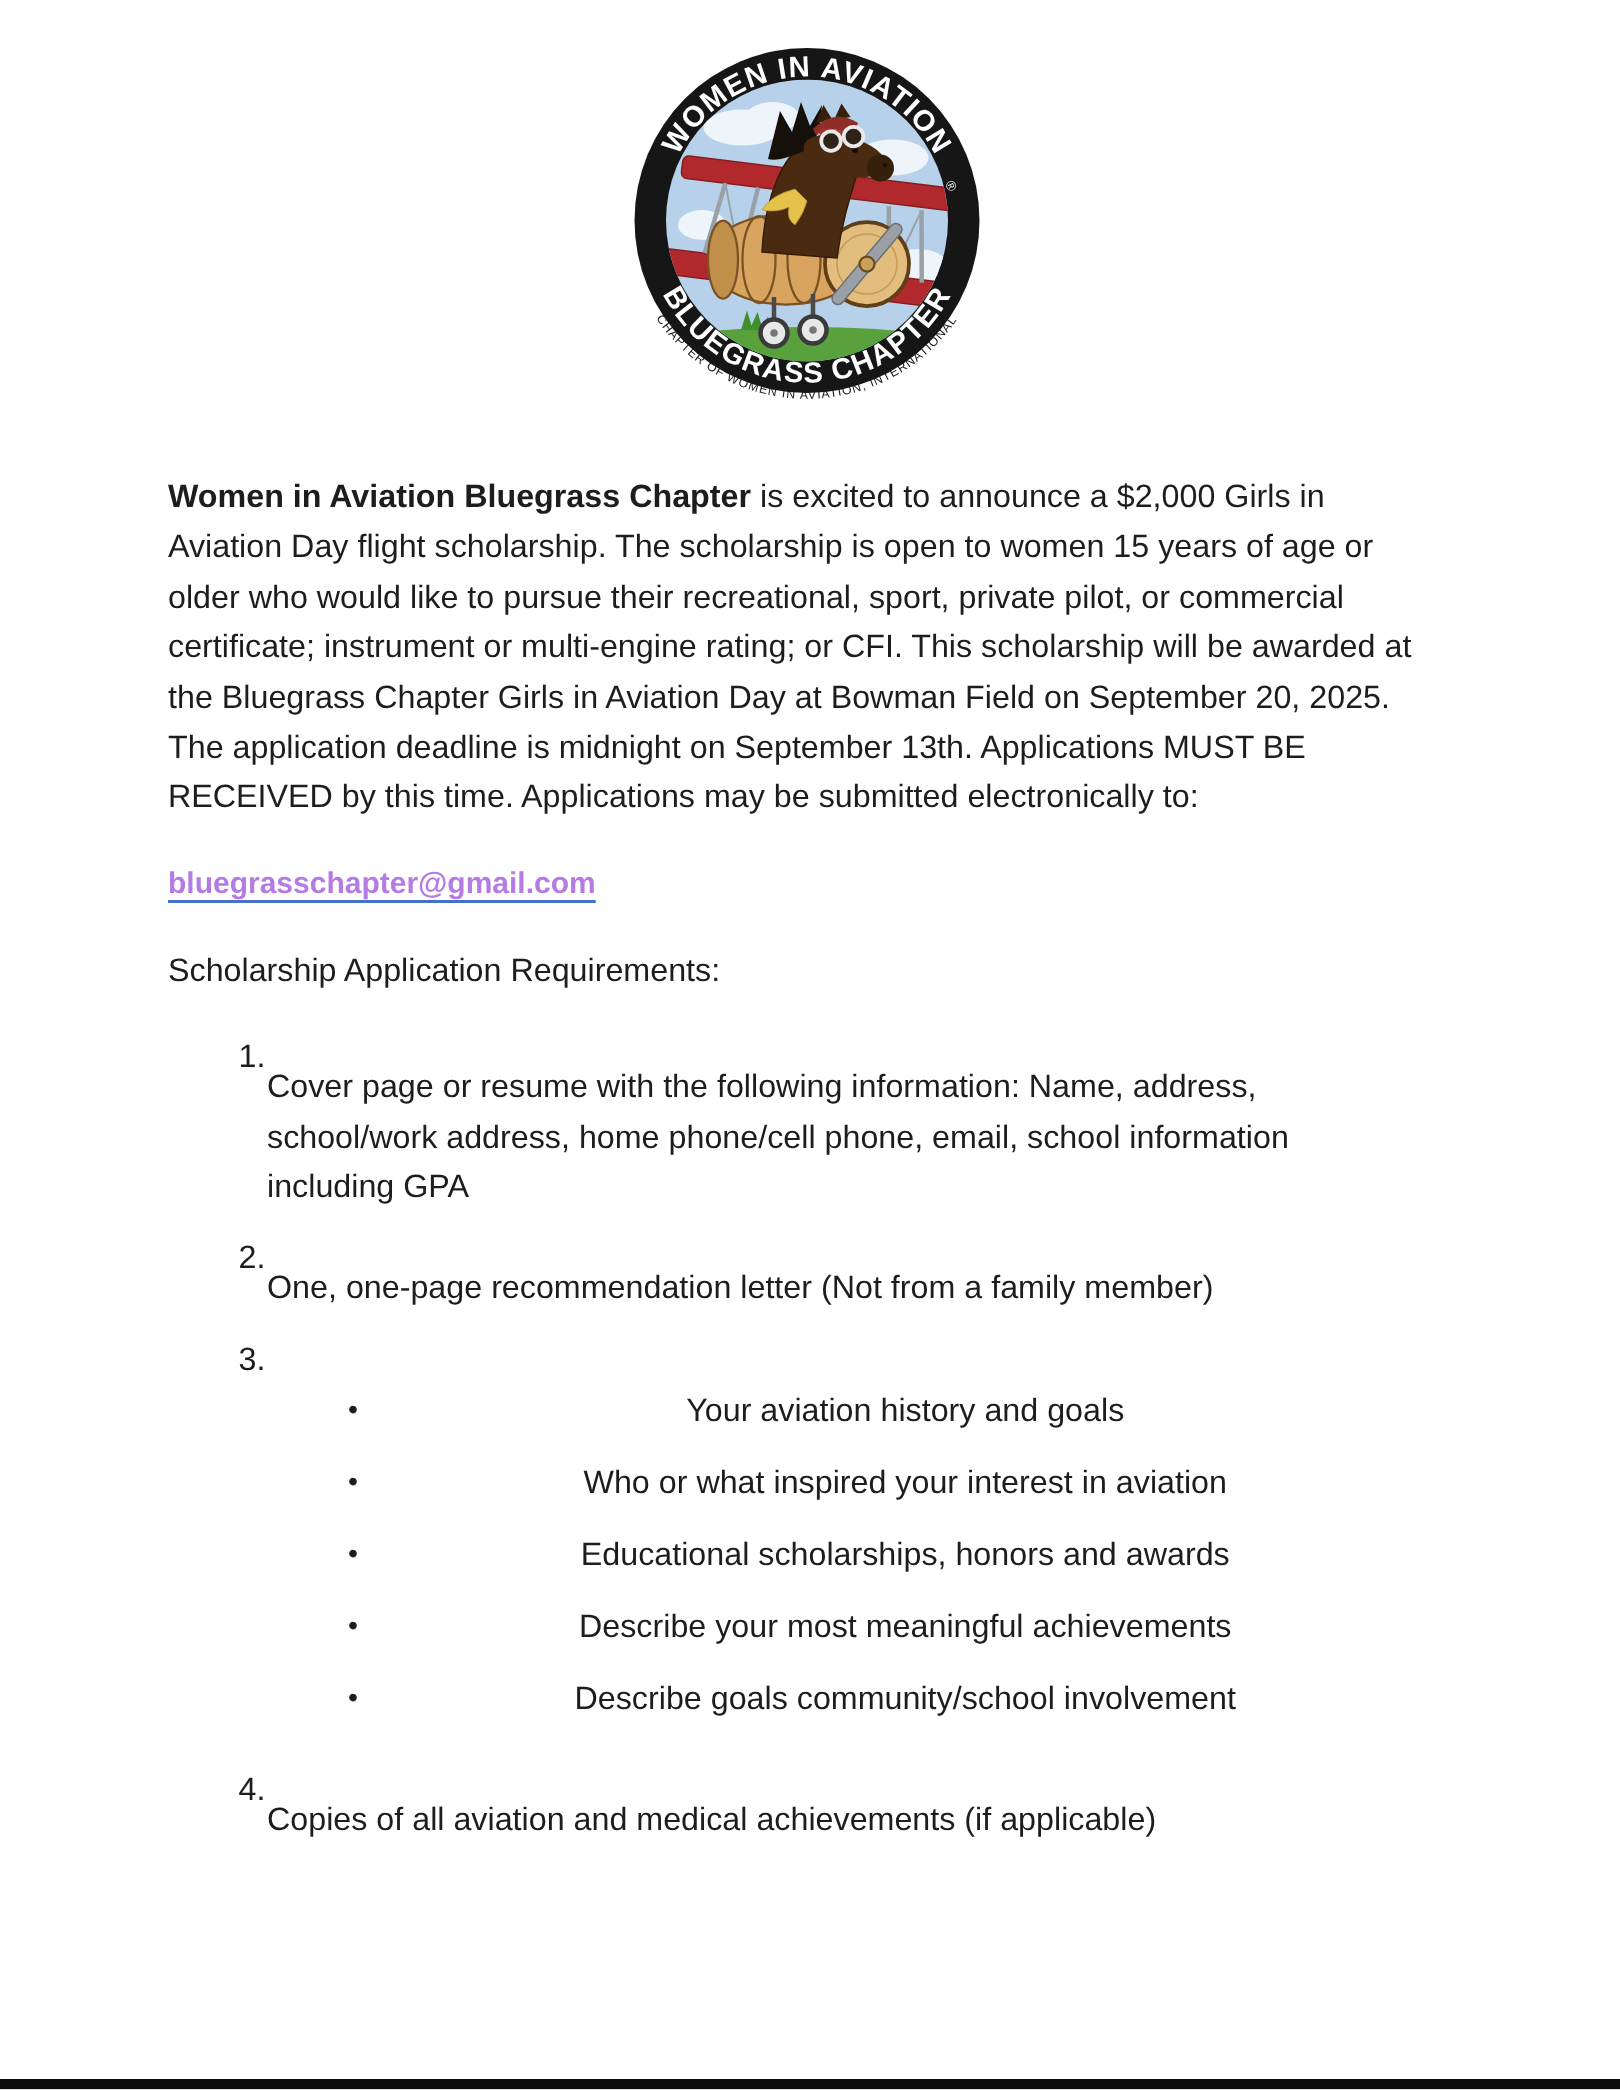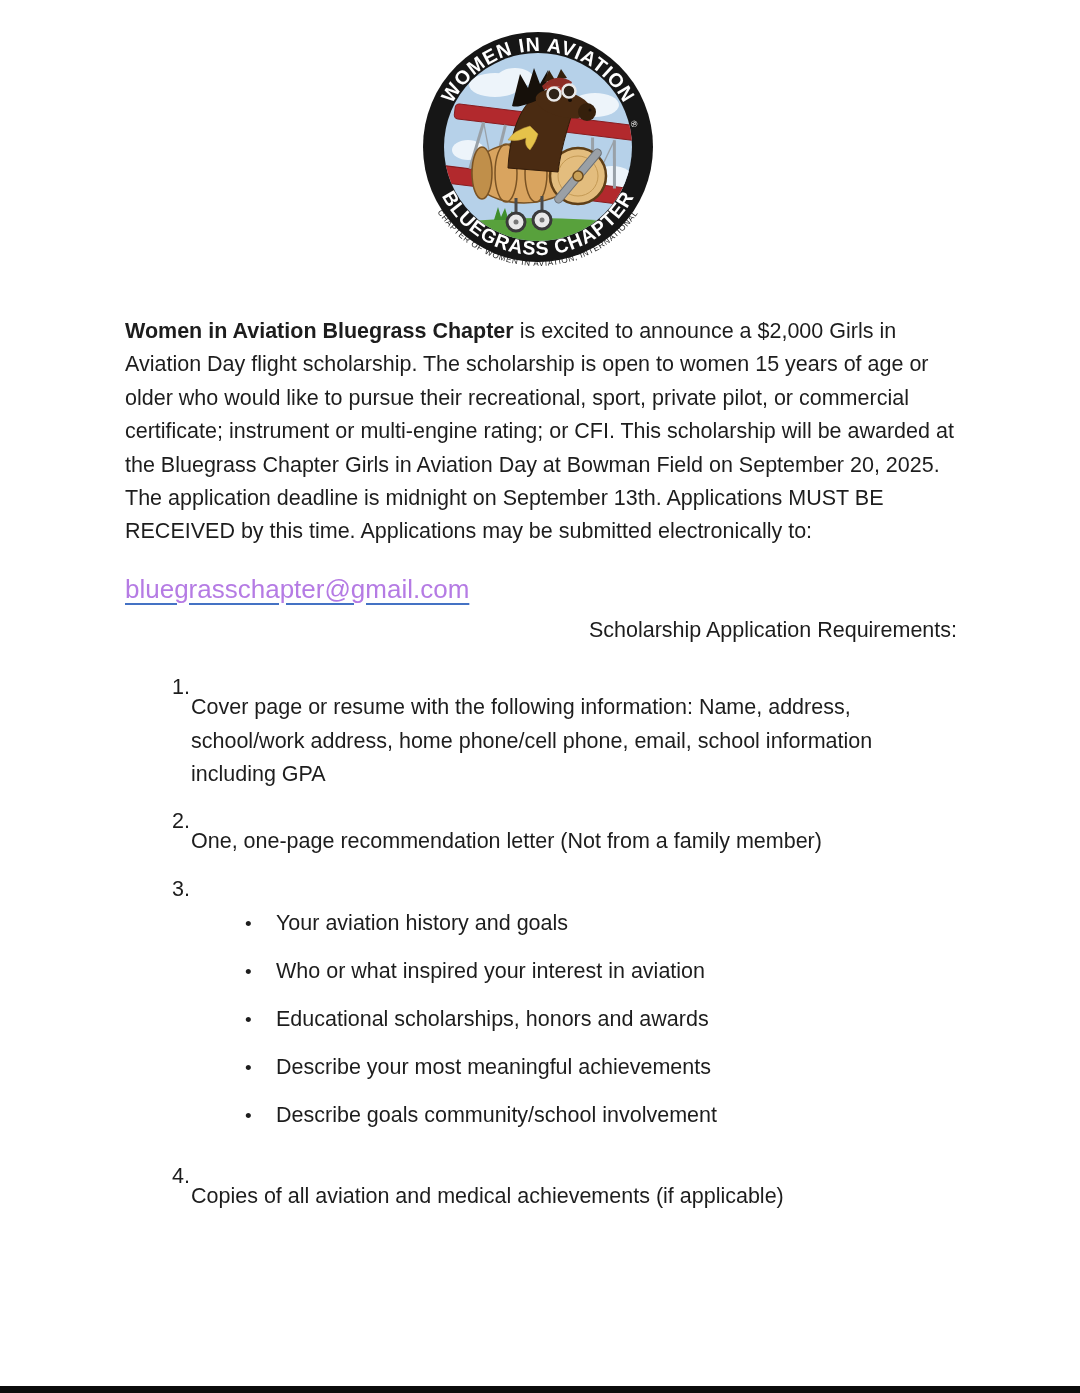--- a/index.html
+++ b/index.html
@@ -9,41 +9,41 @@
     background:#ffffff;
     font-family:"Liberation Sans",sans-serif;
     color:#1d1d1d;
     overflow:hidden;
   }
   
   .logo-wrap{position:absolute;top:30px;left:420px;width:236px;height:252px;}
   .logo-wrap svg{display:block;}
   
   .content{
-    position:absolute;left:125px;top:315px;width:832px;
+    position:absolute;left:112px;top:315px;width:832px;
     font-size:21.5px;line-height:33.4px;
   }
   .intro{margin:0 0 21px 0;}
   .intro .lead{font-weight:bold;}
-  .email-line{margin:0 0 5px 0;font-size:26px;line-height:39px;font-weight:normal;}
+  .email-line{margin:0 0 22px 0;font-size:20px;line-height:39px;font-weight:bold;}
   .email-line a{
     color:#b57be4;
     text-decoration:underline;
     text-decoration-color:#4472c4;
     text-decoration-thickness:2px;
     text-underline-offset:5px;
   }
-  .req-heading{margin:4px 0 24px 0;text-align:right;}
+  .req-heading{margin:4px 0 24px 0;}
   .num-item{display:flex;margin:0 0 14px 0;}
   .num{flex:0 0 auto;margin-left:47px;min-width:19px;}
   .num-text{flex:1;margin-top:20px;}
   .bullets{margin-top:14px;}
   .bullet-item{display:flex;margin:0 0 14.5px 0;}
   .bullet-glyph{flex:0 0 auto;margin-left:54px;min-width:31px;font-size:19px;}
-  .bullet-text{flex:1;}
+  .bullet-text{flex:1;text-align:center;}
   
   .bottom-bar{position:absolute;left:0;bottom:0;width:1080px;height:7px;background:#0c0c0c;}
 </style>
 </head>
 <body>
 
 <div class="page">
 
   <div class="logo-wrap">
     <svg viewBox="0 0 236 252" width="236" height="252">

